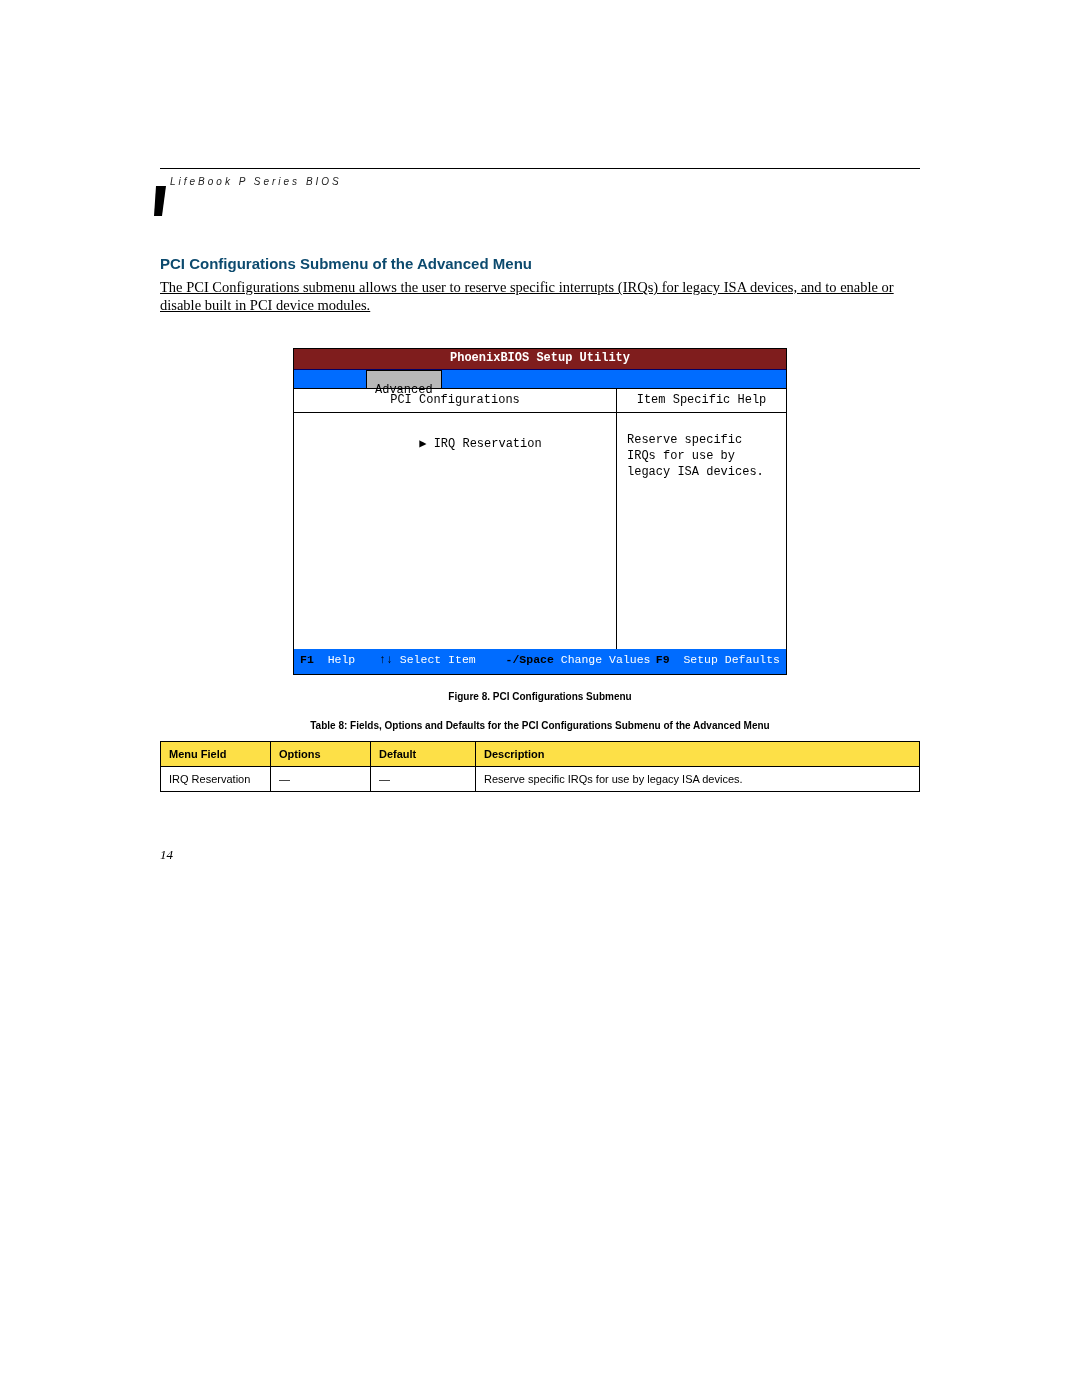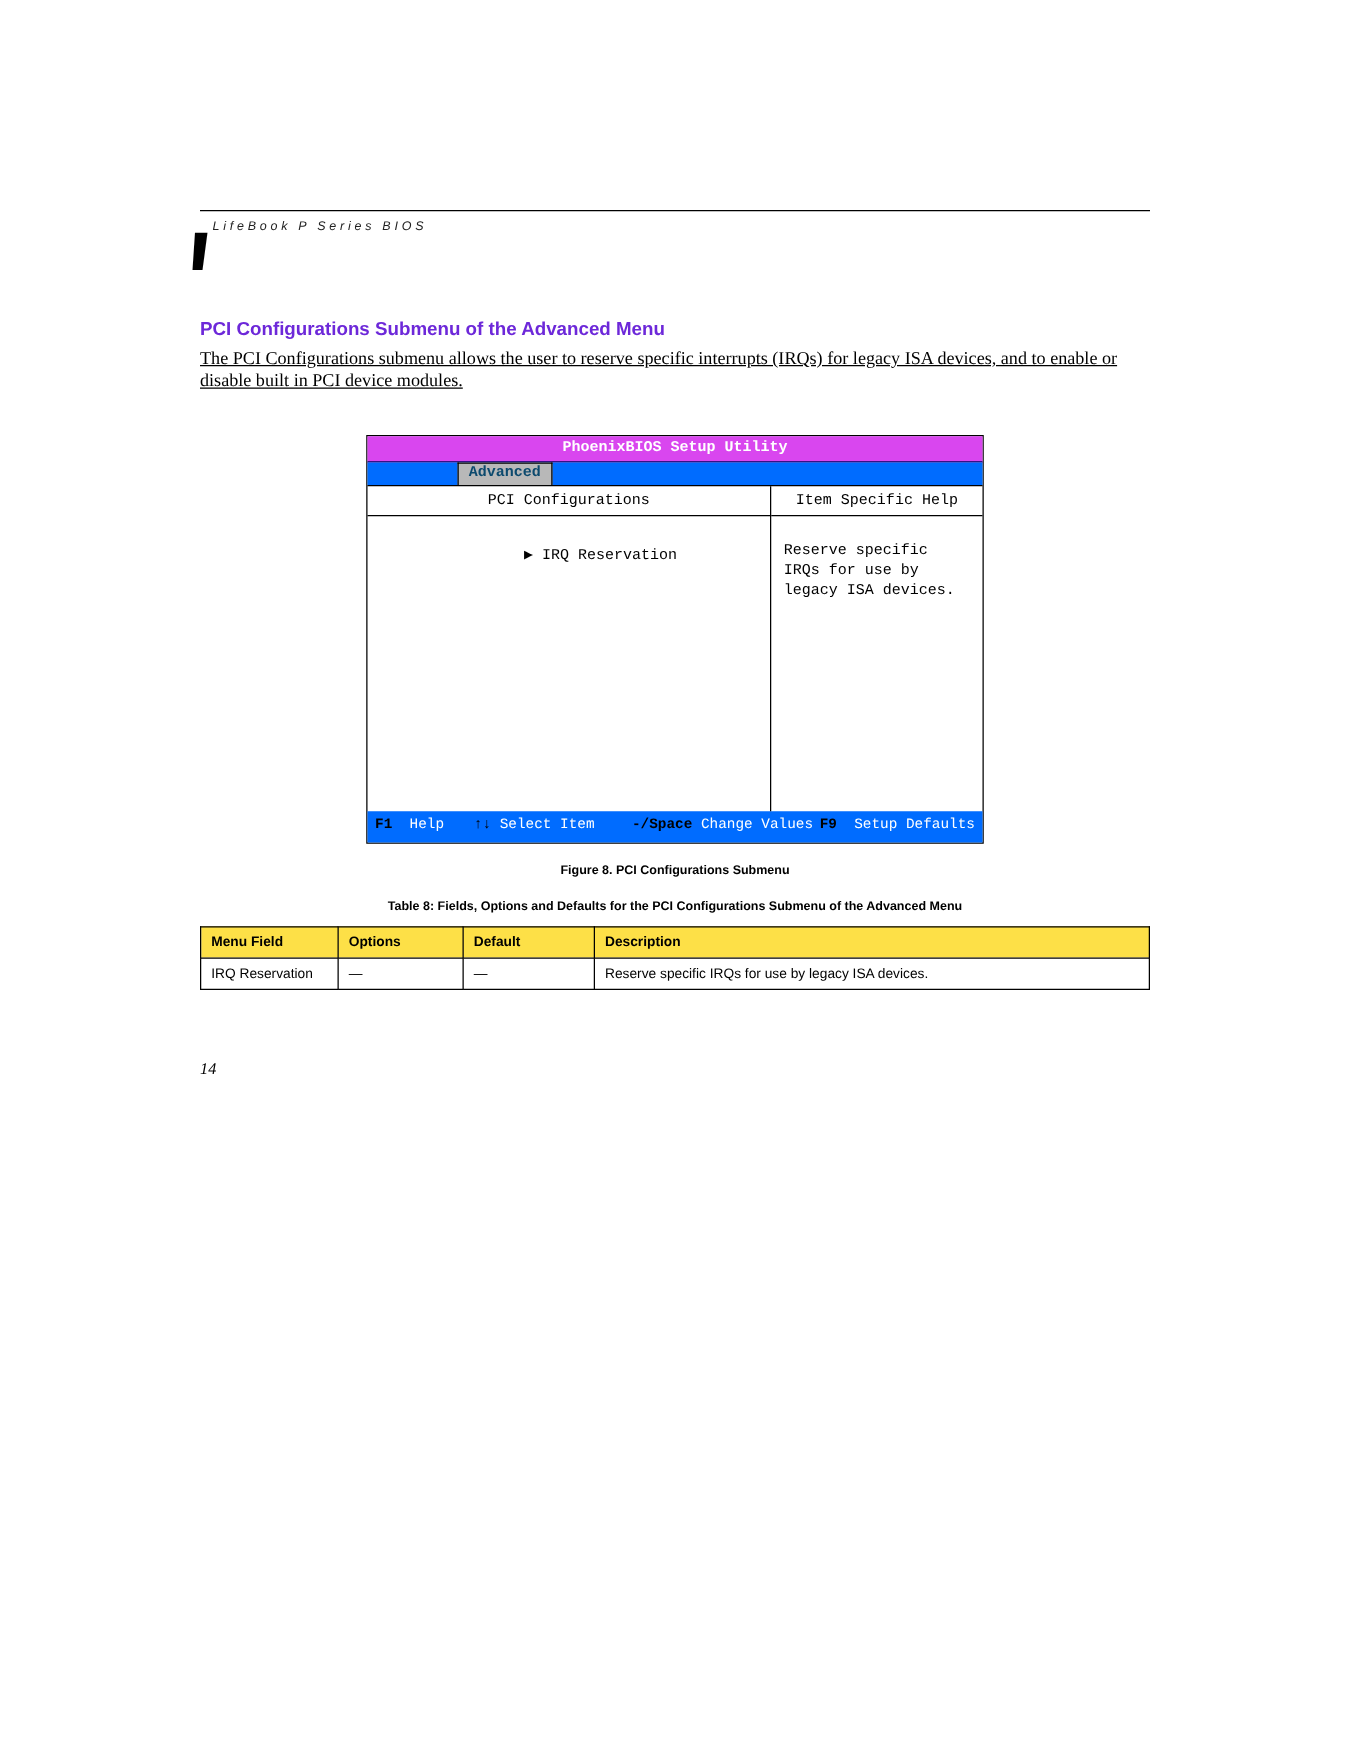--- a/index.html
+++ b/index.html
@@ -46,21 +46,21 @@
     position: absolute;
     left: 160px;
     right: 160px;
     top: 255px;
   }
   h2.section {
     font-family: Verdana, Geneva, sans-serif;
     font-size: 15px;
     font-weight: bold;
     margin: 0 0 6px 0;
-    color: #6d28d9;
+    color: #0c4a6e;
   }
   p.body {
     font-family: "Times New Roman", Times, serif;
     font-size: 14.5px;
     line-height: 1.25;
     margin: 0;
     text-decoration: underline;
   }
 
   
@@ -71,42 +71,42 @@
   .bios {
     width: 494px;
     border: 1px solid #000;
     font-family: "Courier New", Courier, monospace;
     font-size: 12px;
     line-height: 1.3;
     color: #000;
     box-sizing: border-box;
   }
   .bios .title-bar {
-    background: #d946ef;
+    background: #7f1d1d;
     color: #fff;
     text-align: center;
     padding: 2px 0;
     font-weight: bold;
     border-bottom: 1px solid #006;
   }
   .bios .tab-row {
     background: #006cff;
     color: #fff;
     height: 18px;
     display: flex;
     align-items: stretch;
   }
   .bios .tab-spacer { width: 72px; }
   .bios .tab {
     background: #b8b8b8;
-    color: #0c4a6e;
-    padding: 0 8px 0 8px;
+    color: #000000;
+    padding: 12px 8px 0 8px;
     border: 1px solid #000;
     border-bottom: none;
-    font-weight: bold;
+    font-weight: normal;
   }
   .bios .panel {
     display: flex;
     height: 260px;
     border-top: 1px solid #000;
   }
   .bios .left-pane {
     width: 322px;
     border-right: 1px solid #000;
     display: flex;

